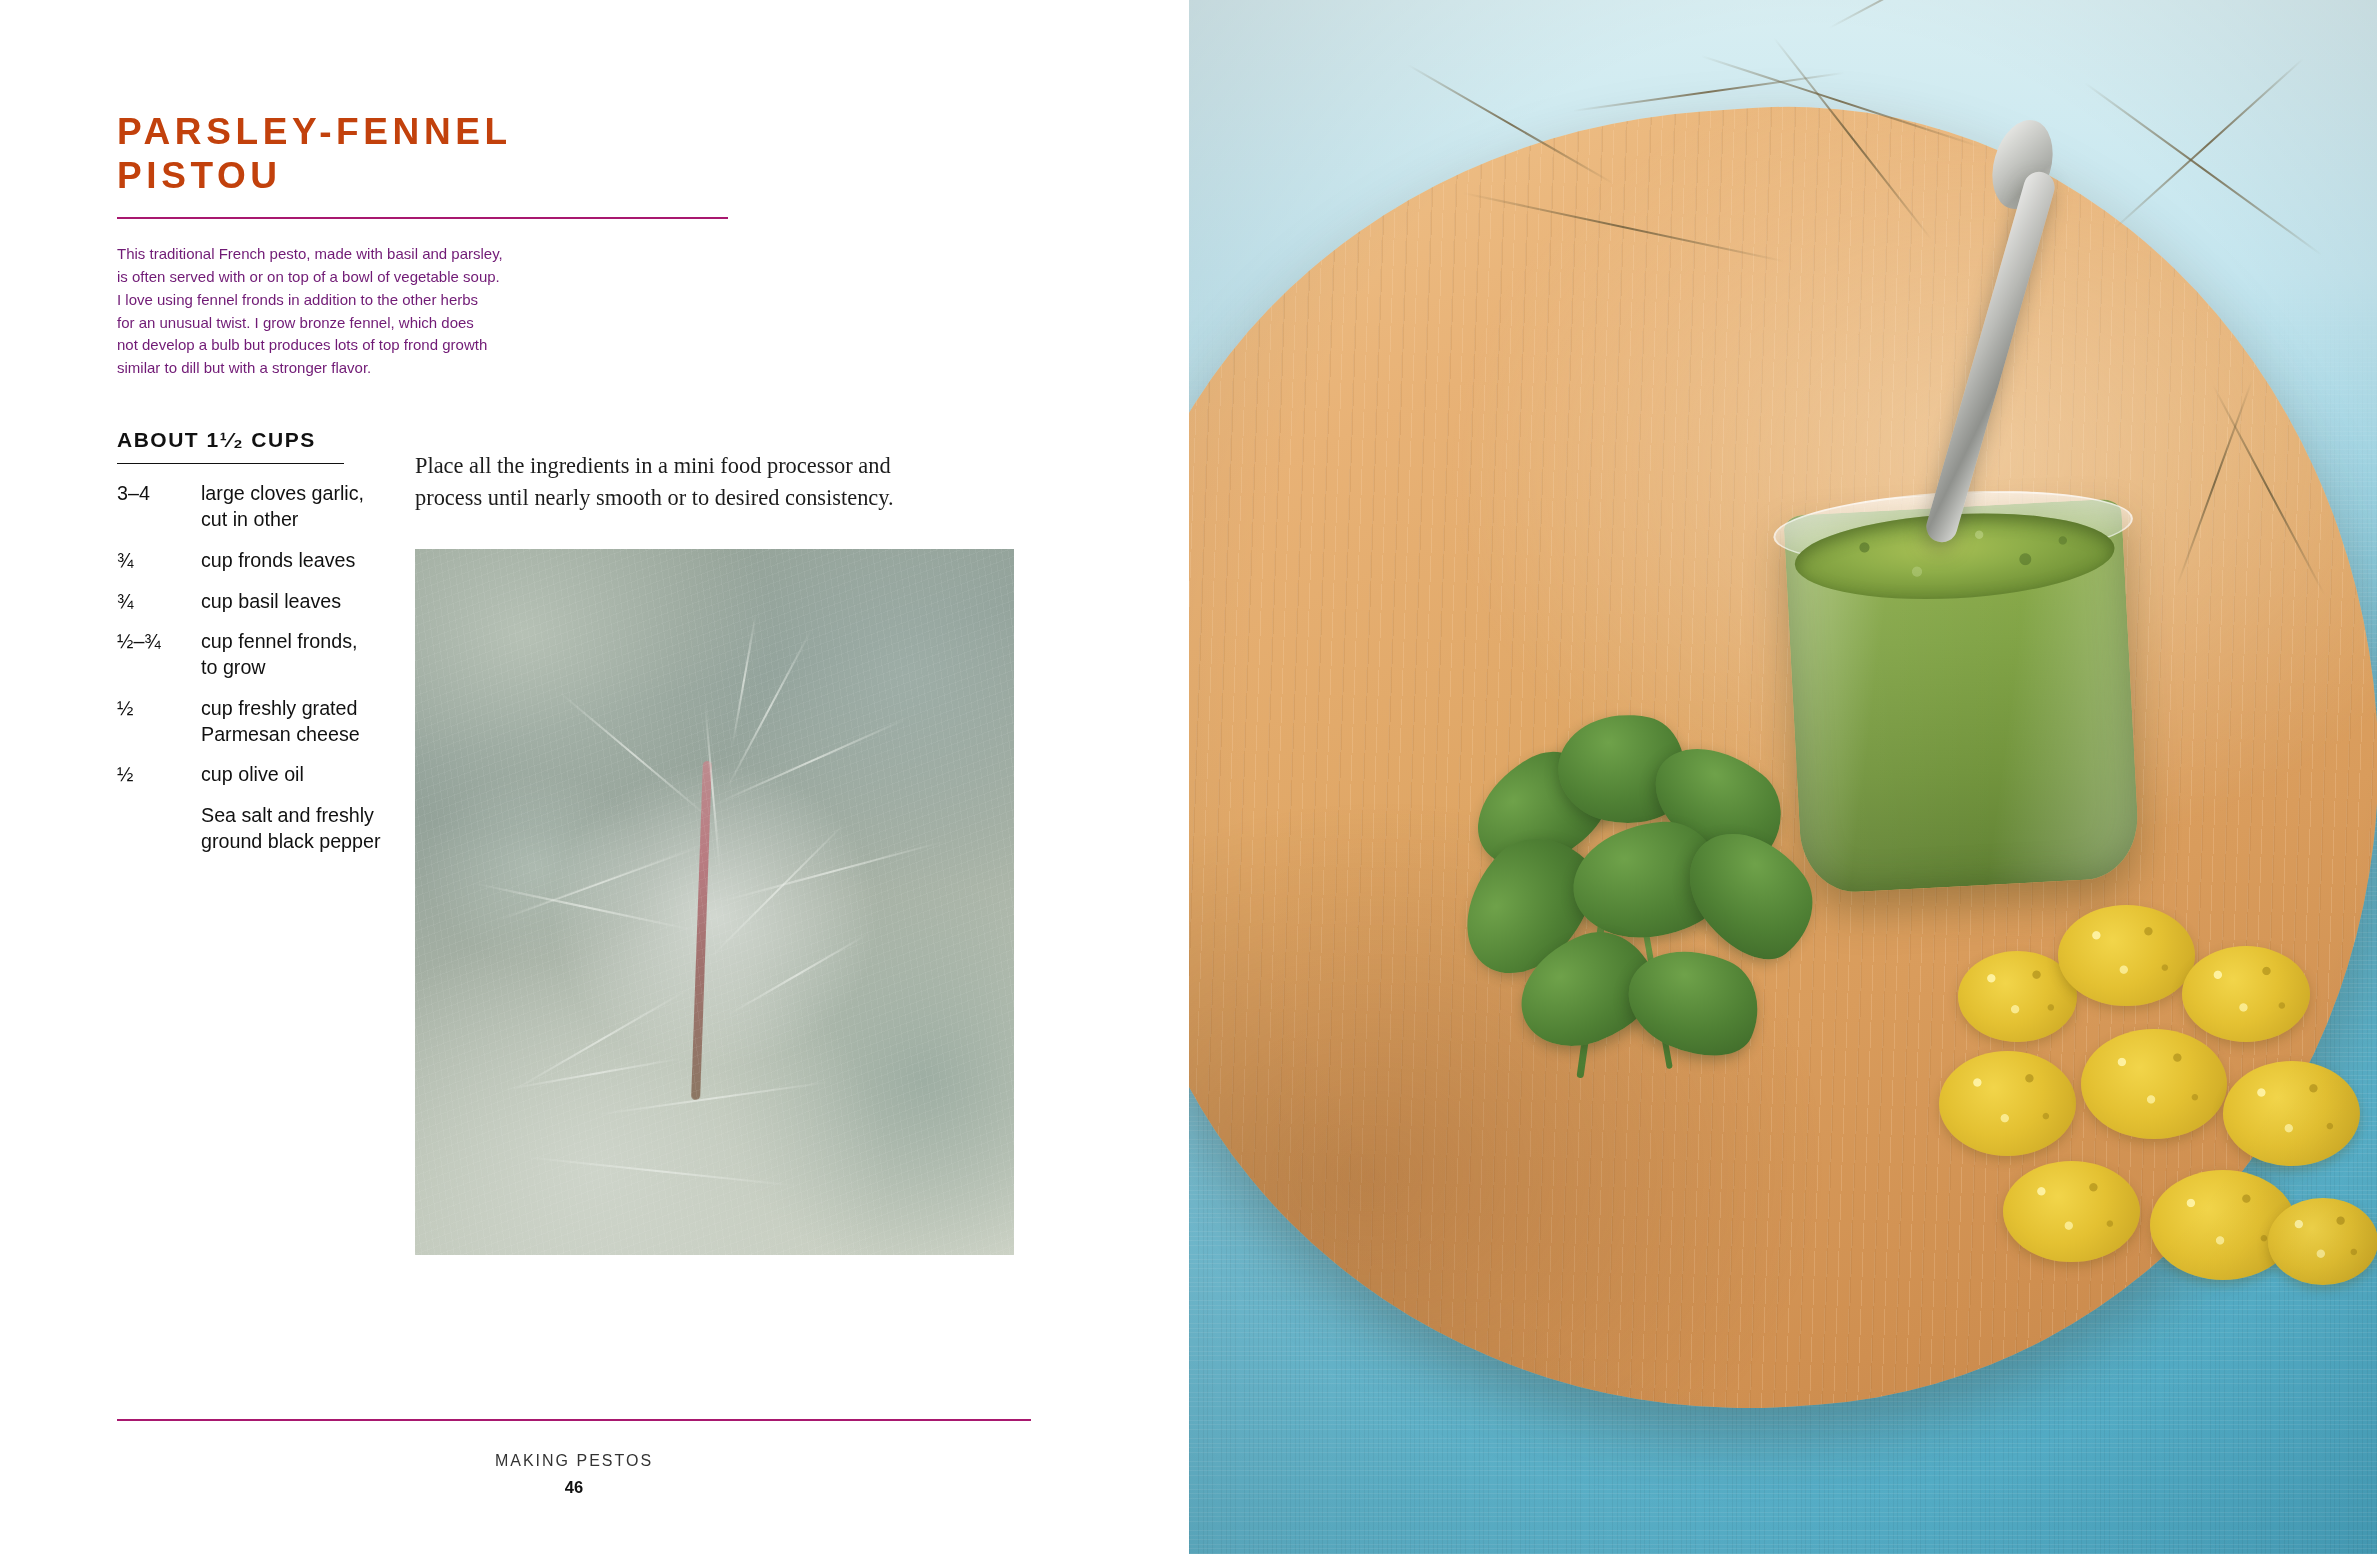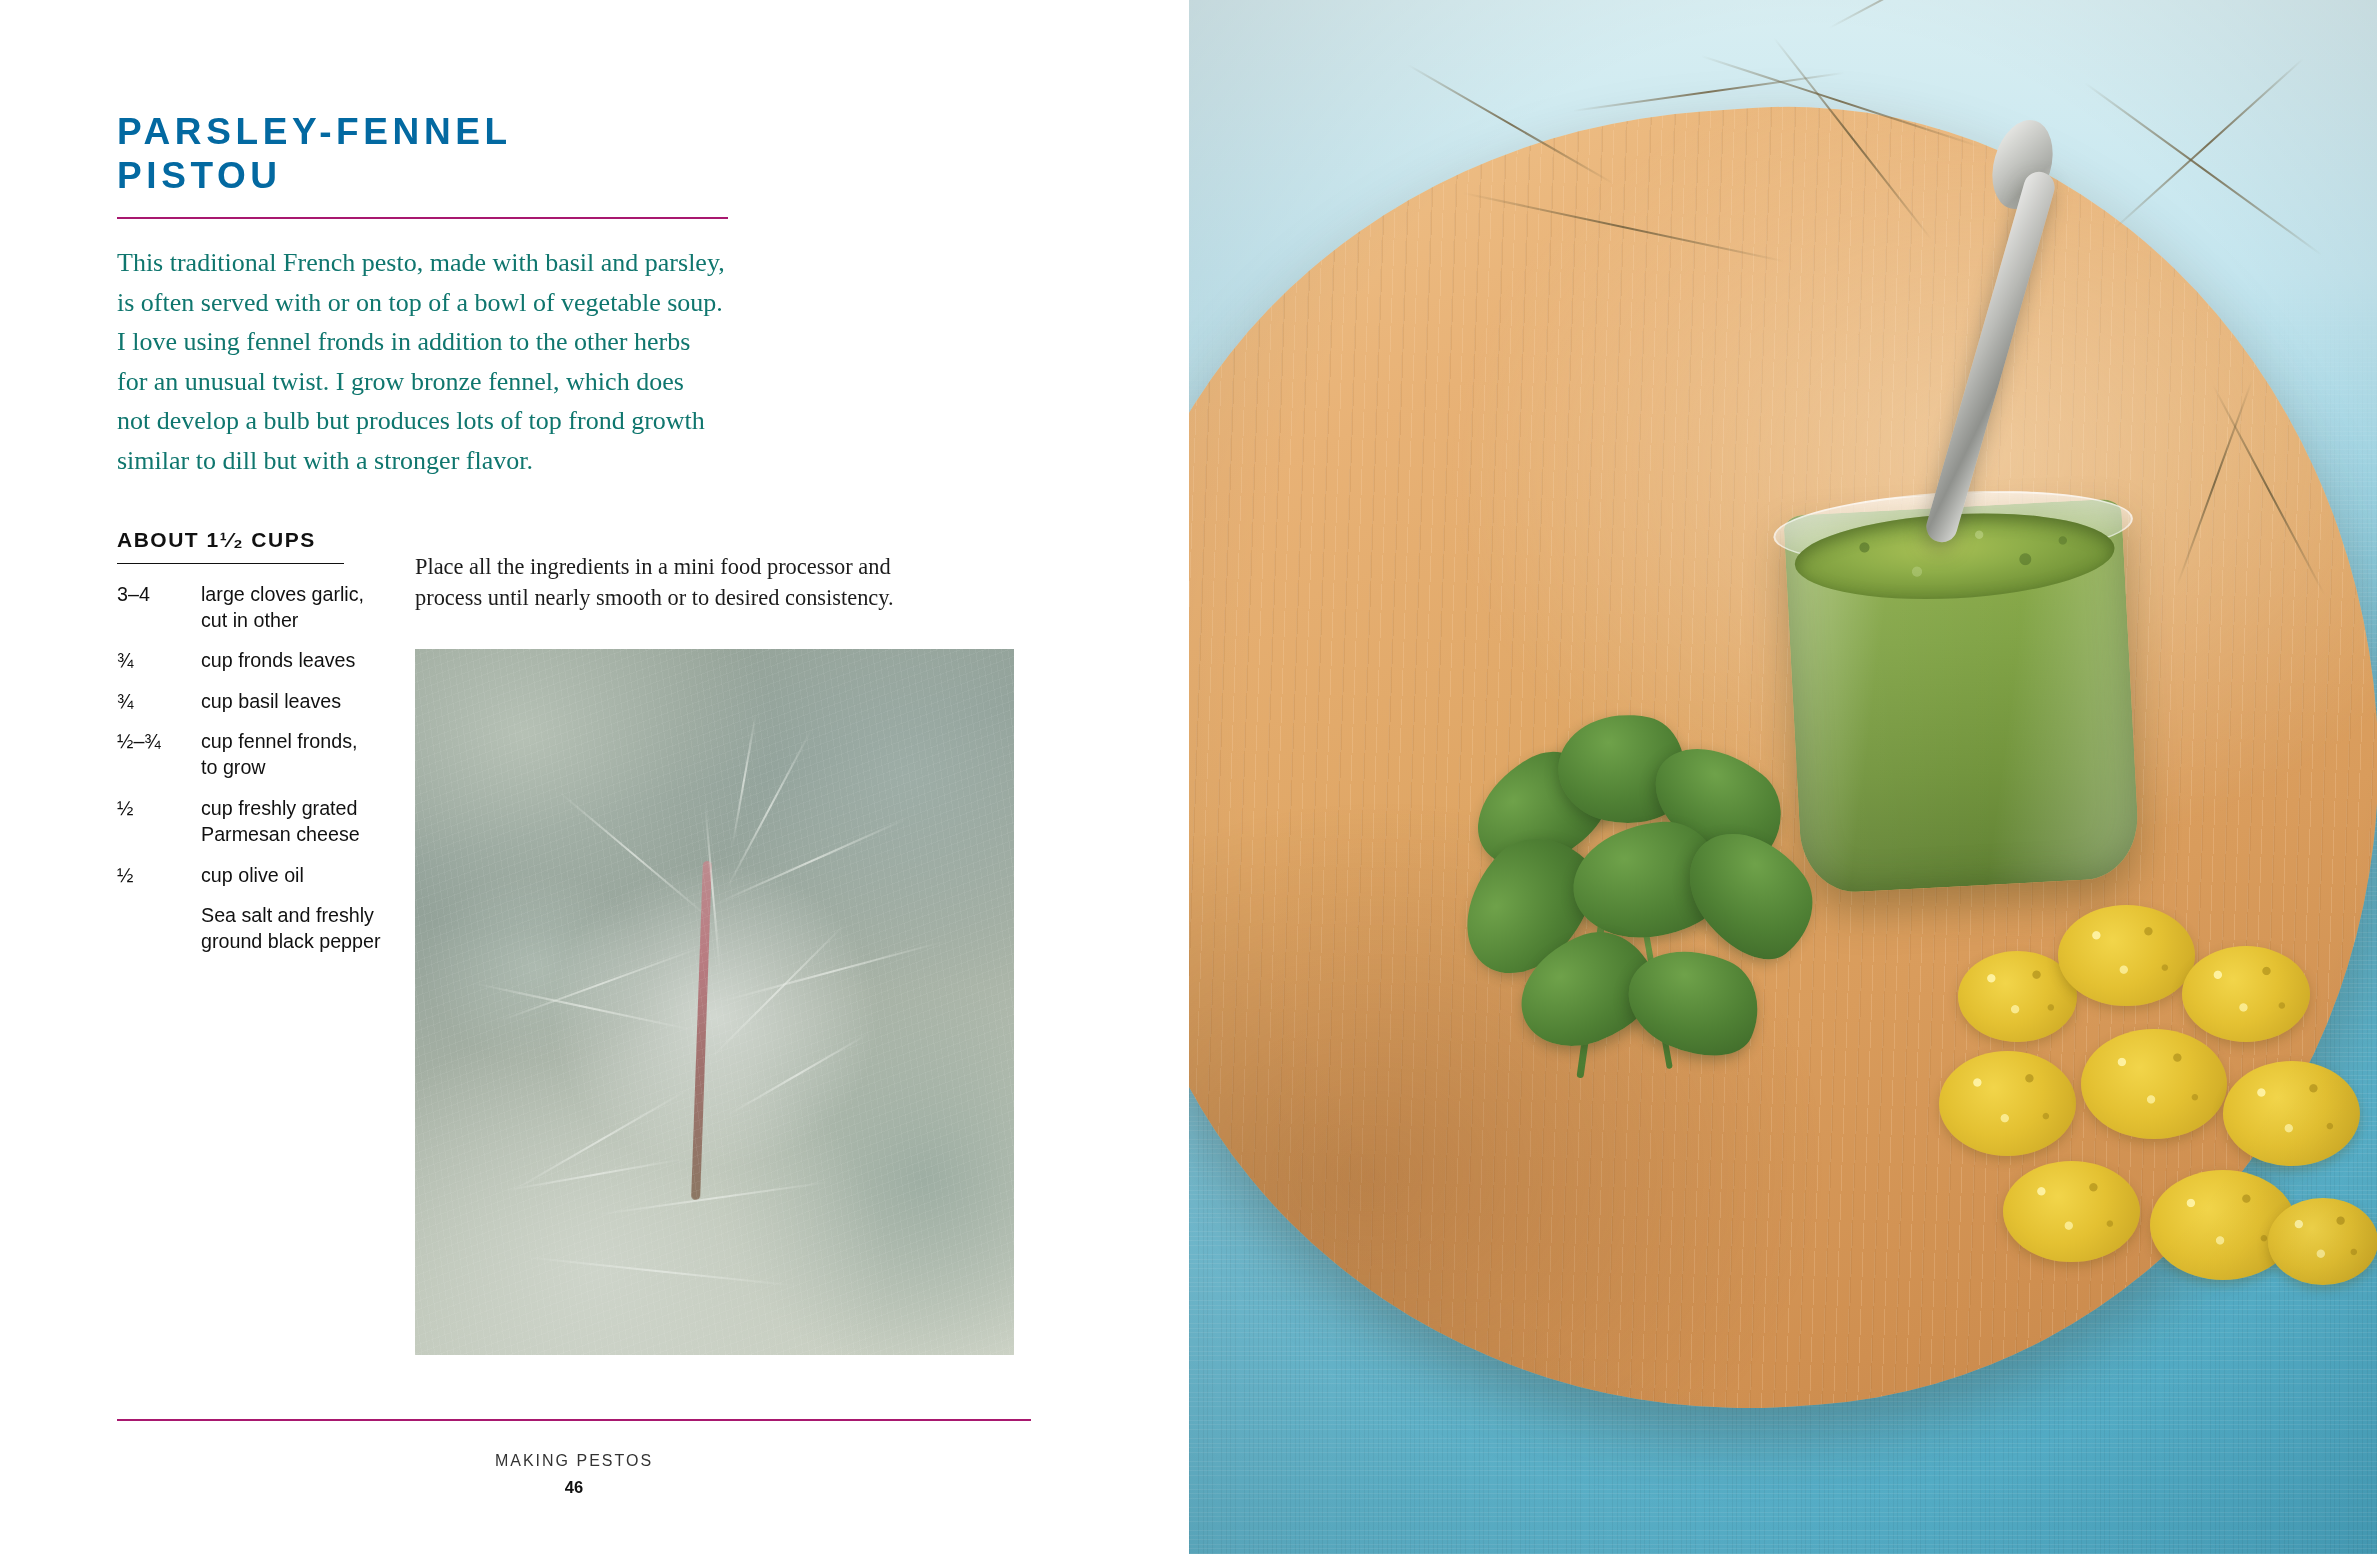--- a/index.html
+++ b/index.html
@@ -34,38 +34,38 @@
     left: 117px;
     top: 110px;
     width: 914px;
   }
   .recipe-title {
     font-family: "Liberation Sans", sans-serif;
     font-weight: bold;
     font-size: 37px;
     letter-spacing: 4.6px;
     line-height: 1.18;
-    color: #0369a1;
+    color: #c2410c;
     margin: 0;
     text-transform: uppercase;
     white-space: pre-line;
   }
   .title-rule {
     margin-top: 20px;
     width: 611px;
     height: 1.8px;
     background: #a8186f;
   }
   .intro {
     margin-top: 24px;
     width: 640px;
-    color: #0f766e;
-    font-size: 26px;
+    color: #701a75;
+    font-size: 15px;
     line-height: 1.52;
-    font-family: Liberation Serif, serif;
+    font-family: Liberation Sans, sans-serif;
     white-space: pre-line;
   }
 
   .cols {
     margin-top: 48px;
     display: flex;
     align-items: flex-start;
   }
   .col-ingredients {
     width: 274px;

